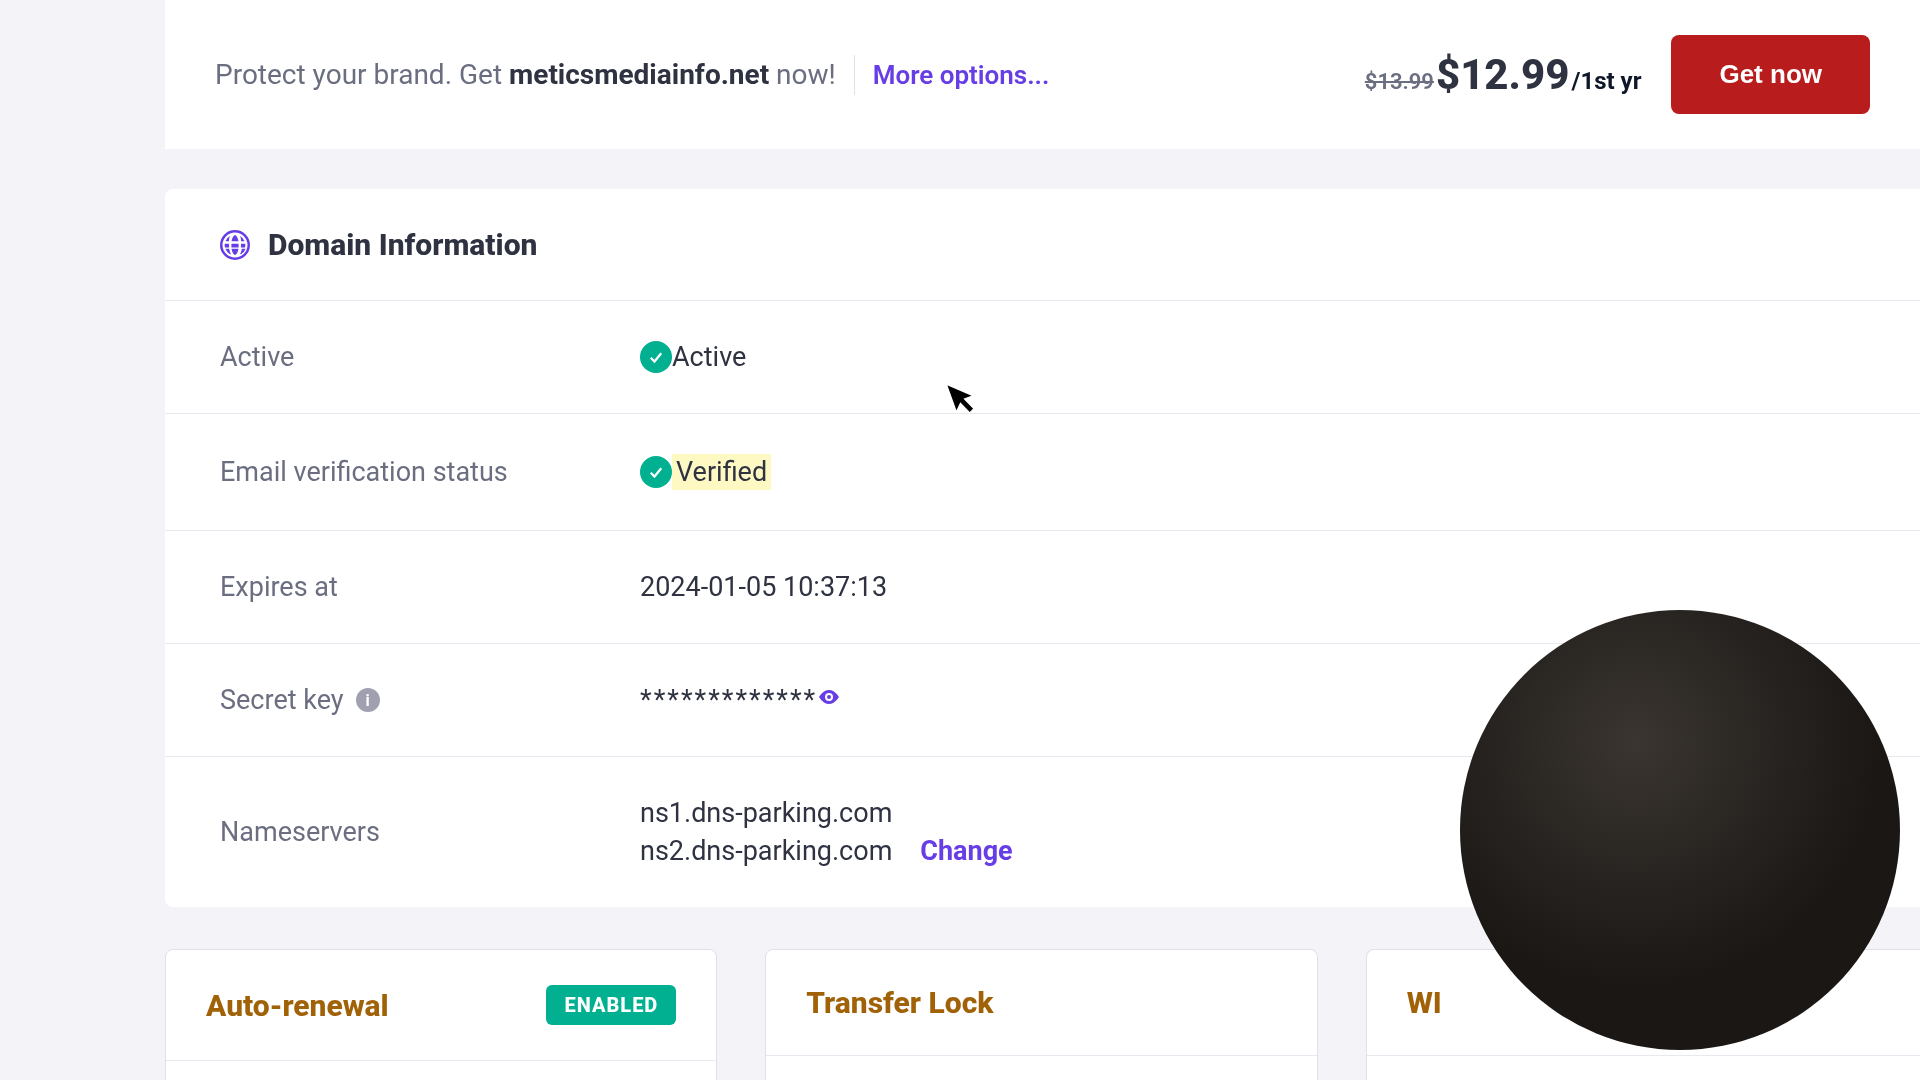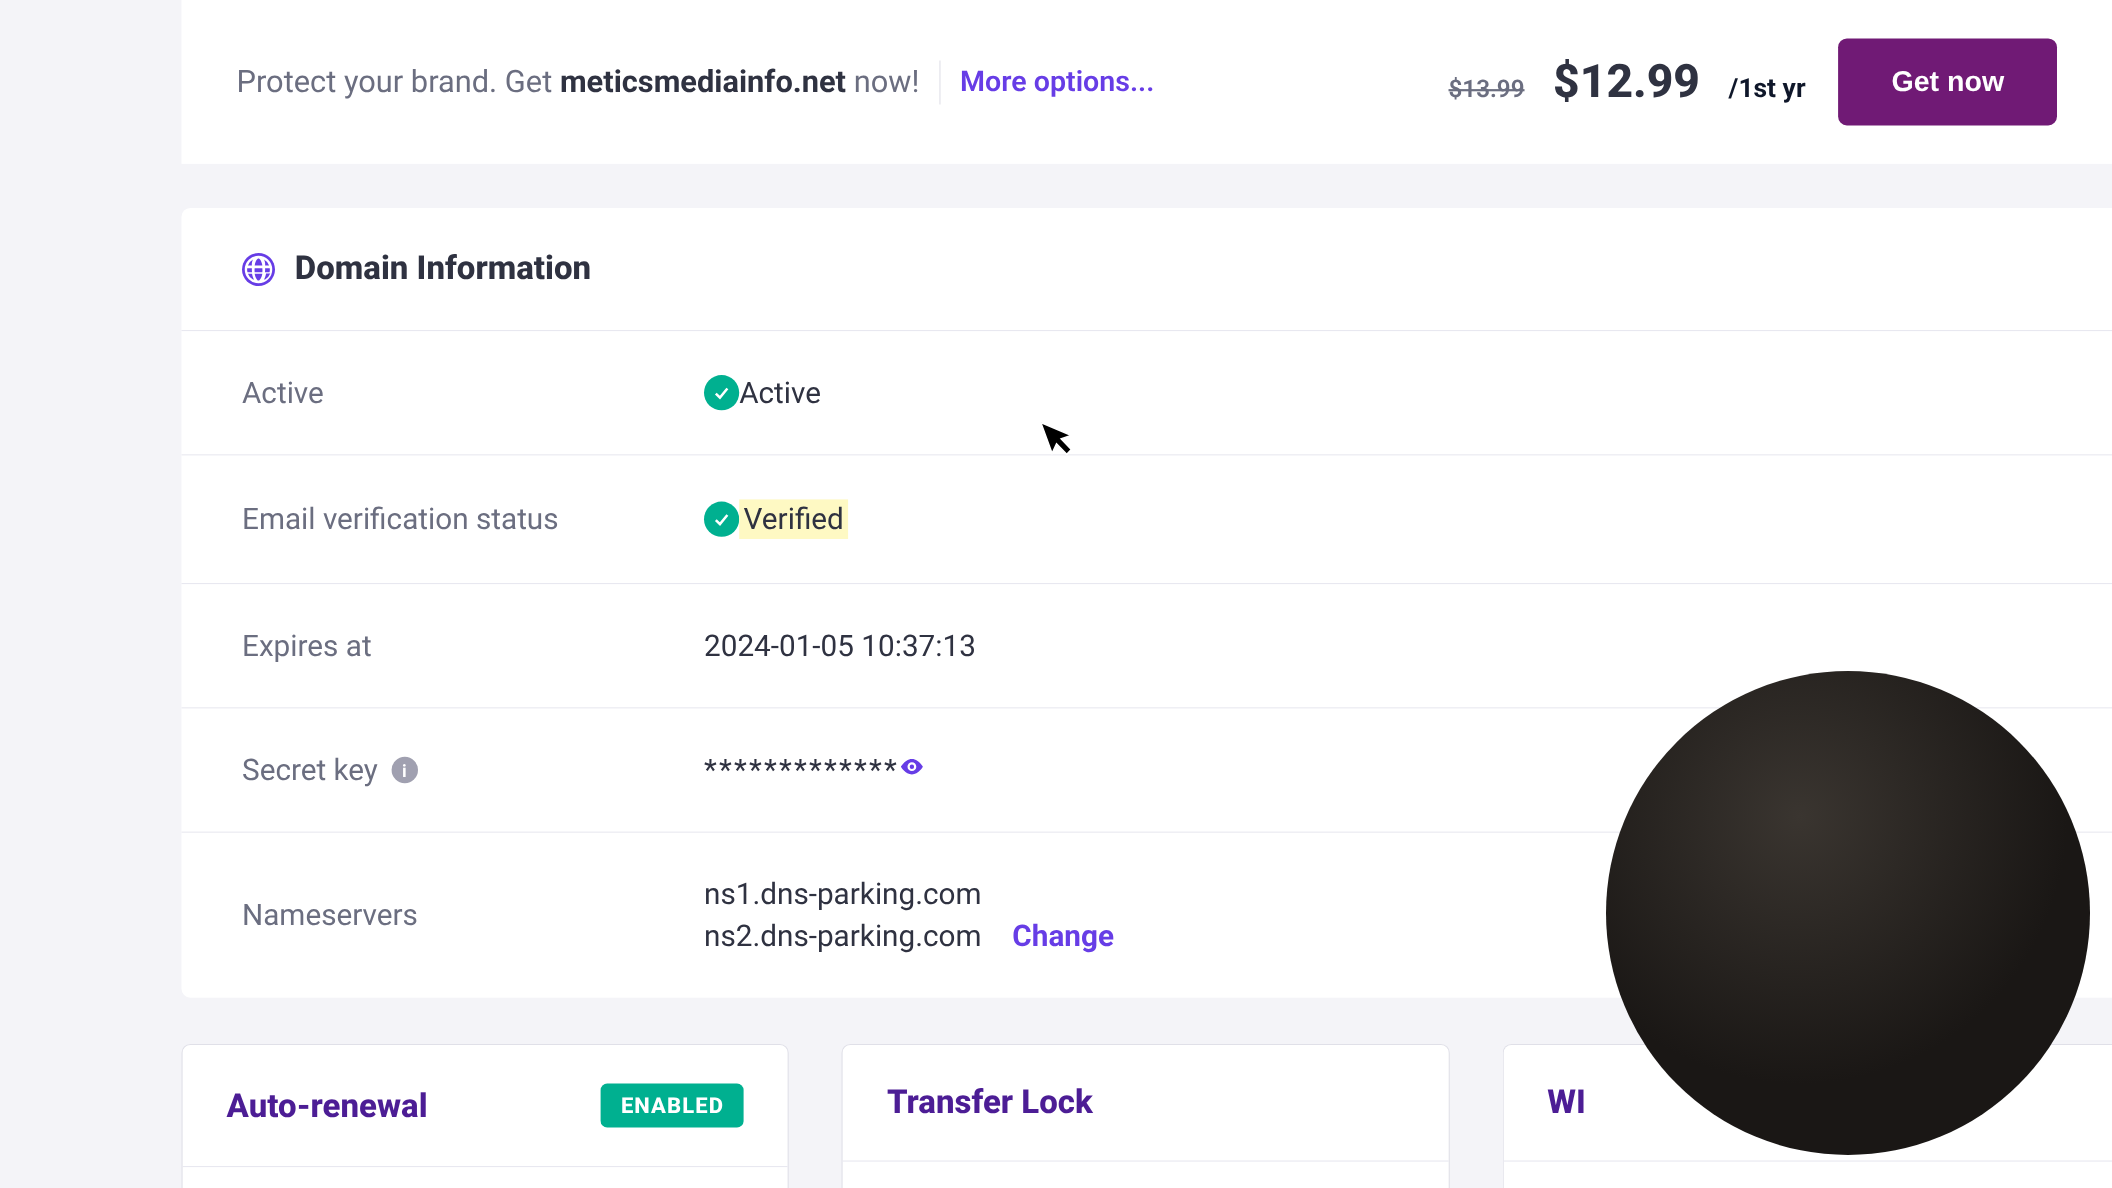--- a/index.html
+++ b/index.html
@@ -50,40 +50,40 @@
       cursor: pointer;
     }
     .promo-right {
       display: flex;
       align-items: center;
       gap: 30px;
     }
     .price-block {
       display: flex;
       align-items: baseline;
-      gap: 26px;
+      gap: 2px;
     }
     .old-price {
       font-size: 22px;
       color: #6b6e80;
       text-decoration: line-through;
       font-weight: 600;
     }
     .new-price {
       font-size: 42px;
       font-weight: 800;
       color: #2f3241;
     }
     .price-period {
       font-size: 24px;
       font-weight: 700;
       color: #0f172a;
     }
     .get-now-btn {
-      background: #701a75;
+      background: #b91c1c;
       color: #fff;
       border: none;
       padding: 24px 48px;
       border-radius: 8px;
       font-size: 26px;
       font-weight: 700;
       cursor: pointer;
     }
     .domain-info-card {
       background: #fff;
@@ -210,21 +210,21 @@
     .setting-card-header {
       display: flex;
       align-items: center;
       justify-content: space-between;
       padding: 35px 40px;
       border-bottom: 1px solid #e8e8f0;
     }
     .setting-title {
       font-size: 30px;
       font-weight: 800;
-      color: #4c1d95;
+      color: #a16207;
     }
     .enabled-badge {
       background: #00b090;
       color: #fff;
       padding: 8px 18px;
       border-radius: 6px;
       font-size: 20px;
       font-weight: 800;
       letter-spacing: 1px;
     }

